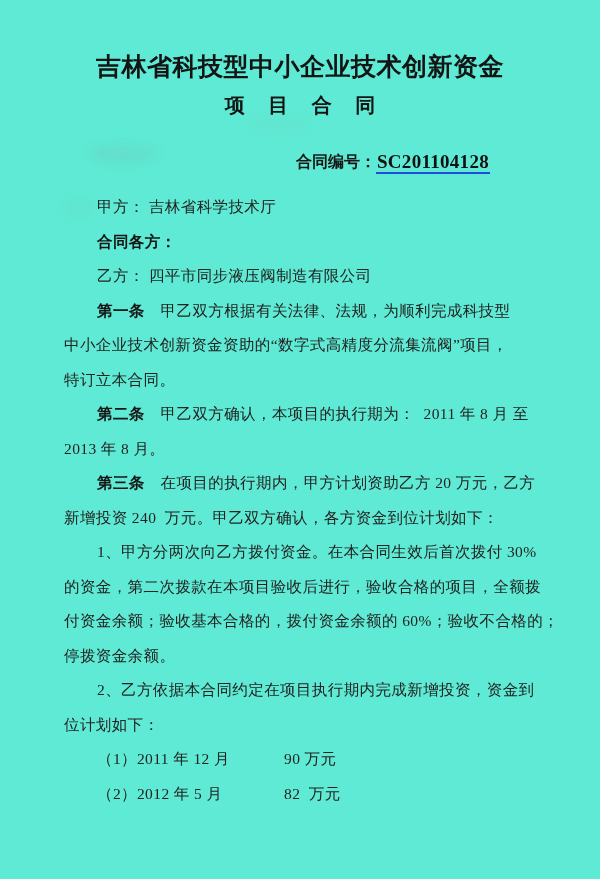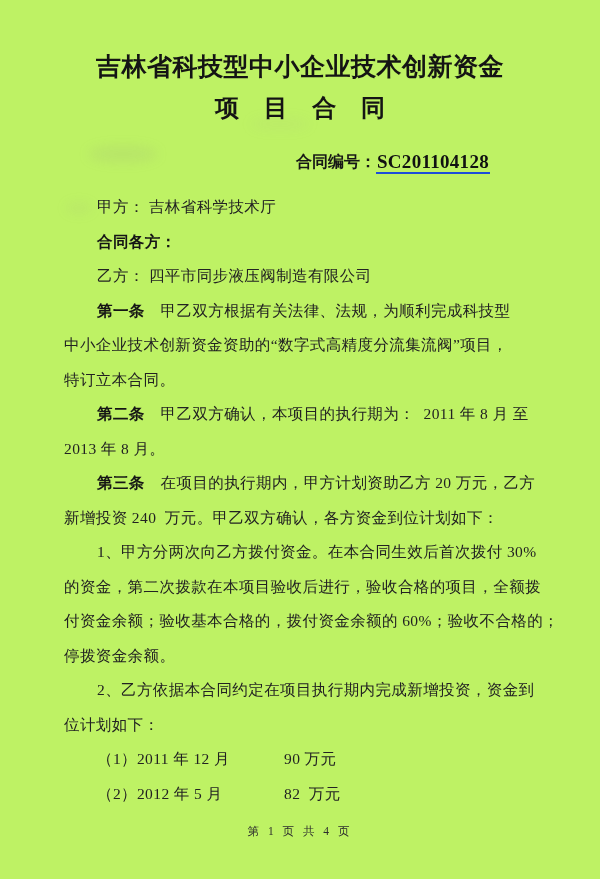--- a/index.html
+++ b/index.html
@@ -4,21 +4,21 @@
 <style>
   html, body {
     margin: 0;
     padding: 0;
     background: #ffffff;
   }
   .page {
     position: relative;
     width: 600px;
     height: 879px;
-    background: #bef264;
+    background: #5eead4;
     overflow: hidden;
     color: #1e1e1e;
     font-family: "Liberation Serif", "DejaVu Serif", serif;
   }
   
   .smudge {
     position: absolute;
     border-radius: 50%;
     filter: blur(6px);
     pointer-events: none;
@@ -41,21 +41,21 @@
     white-space: pre;
   }
   .title-line2 {
     position: absolute;
     top: 92px;
     left: 0;
     width: 100%;
     text-align: center;
     font-family: "Liberation Sans", "DejaVu Sans", sans-serif;
     font-weight: bold;
-    font-size: 24px;
+    font-size: 20px;
     letter-spacing: 9px;
     text-indent: 9px;
     color: #141414;
     white-space: pre;
   }
   .contract-line {
     position: absolute;
     top: 133px;
     right: 110px;
     white-space: pre;
@@ -142,14 +142,13 @@
       <div class="line indent"><span>1、甲方分两次向乙方拨付资金。在本合同生效后首次拨付 30%</span></div>
       <div class="line"><span>的资金，第二次拨款在本项目验收后进行，验收合格的项目，全额拨</span></div>
       <div class="line"><span>付资金余额；验收基本合格的，拨付资金余额的 60%；验收不合格的；</span></div>
       <div class="line"><span>停拨资金余额。</span></div>
       <div class="line indent"><span>2、乙方依据本合同约定在项目执行期内完成新增投资，资金到</span></div>
       <div class="line"><span>位计划如下：</span></div>
       <div class="line indent"><span class="date">（1）2011 年 12 月</span><span>90 万元</span></div>
       <div class="line indent"><span class="date">（2）2012 年 5 月</span><span>82  万元</span></div>
     </div>
 
-  <div class="page-footer">第 1 页 共 4 页</div>
 </div>
 
 </body></html>

